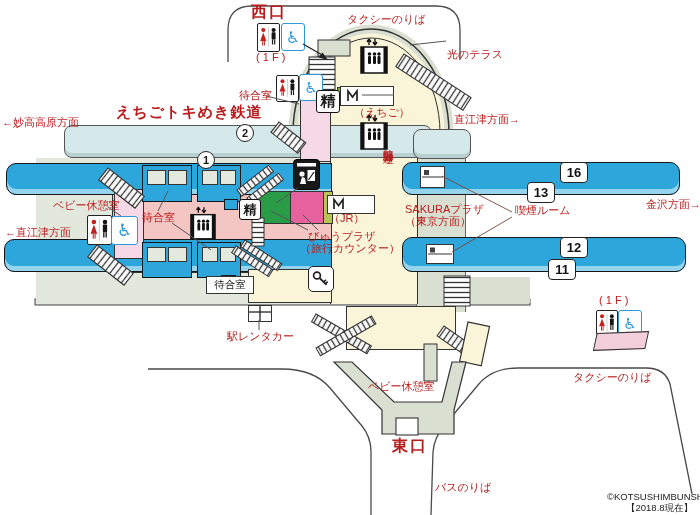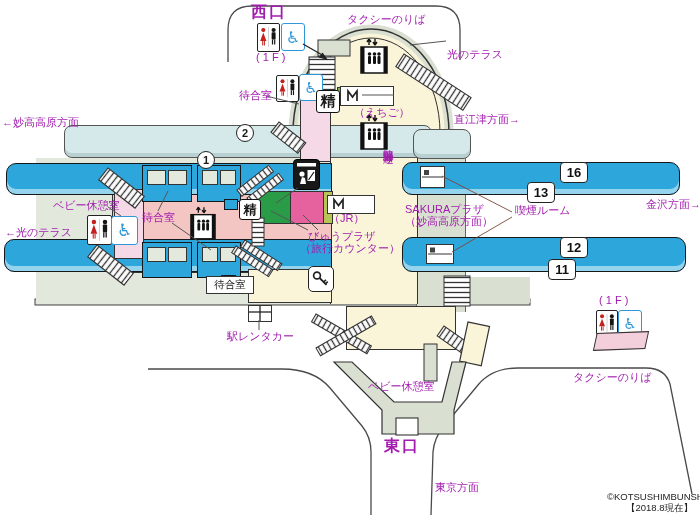--- a/index.html
+++ b/index.html
@@ -1,20 +1,20 @@
 <!DOCTYPE html>
 <html style="--c-platform_blue: #2da6db; --c-etr_platform_blue: #d6e9ea; --c-concourse_pink: #f4c6c3; --c-room_pink: #f6d9e6; --c-building_yellow: #faf4d9; --c-walkway_grey: #d9e0d1; --c-walkway_grey_light: #e3e8dd; --c-midori_green: #2a9c48; --c-viewplaza_magenta: #e6629e; --c-olive_strip: #b8c455; --c-machine_green: #7cb342; --c-wheelchair_blue: #2e97d8;"><head>
 <meta charset="utf-8">
 <style>
   html,body{margin:0;padding:0;background:#fff}
   #stage{position:relative;width:700px;height:515px;background:#fff;overflow:hidden;
          font-family:"Liberation Sans","DejaVu Sans",sans-serif;color:#1a1a1a}
   .abs{position:absolute}
   svg.layer{position:absolute;left:0;top:0;pointer-events:none}
-  .lbl{position:absolute;font-size:11px;color:#a21caf;white-space:nowrap;line-height:1.2}
+  .lbl{position:absolute;font-size:11px;color:#b91c1c;white-space:nowrap;line-height:1.2}
   .lbl-big{font-size:15px;font-weight:bold;letter-spacing:1px}
   .lbl-xl{font-size:16px;font-weight:bold;letter-spacing:2px}
   .lbl-sm{font-size:9.5px;color:#222}
   .vert{writing-mode:vertical-rl;letter-spacing:1px}
   .numbox{position:absolute;background:#fff;border:1.6px solid #222;border-radius:4px;
           font-size:13px;font-weight:bold;display:flex;align-items:center;justify-content:center;color:#111}
   .circ{position:absolute;width:16px;height:16px;background:#fff;border:1.4px solid #222;border-radius:50%;
         font-size:11px;font-weight:bold;display:flex;align-items:center;justify-content:center}
   .seibox{position:absolute;background:#fff;border:1.5px solid #111;border-radius:3px;font-weight:bold;
           display:flex;align-items:center;justify-content:center}
@@ -335,43 +335,44 @@
     <line x1="259" y1="320" x2="259" y2="330" stroke="#555" stroke-width="1"></line>
   </svg>
 
   <div class="lbl lbl-xl" style="left:251px;top:2px">西口</div>
   <div class="lbl" style="left:347px;top:13px">タクシーのりば</div>
   <div class="lbl" style="left:447px;top:48px">光のテラス</div>
   <div class="lbl" style="left:256px;top:51px">( 1 F )</div>
   <div class="lbl" style="left:239px;top:89px">待合室</div>
   <div class="seibox" style="left:316px;top:90px;width:22px;height:21px;font-size:15px">精</div>
   <div class="lbl" style="left:354px;top:106px">（えちご）</div>
+  <div class="lbl lbl-big" style="left:116px;top:103px">えちごトキめき鉄道</div>
   <div class="lbl" style="left:2px;top:116px">←妙高高原方面</div>
   <div class="lbl" style="left:454px;top:113px">直江津方面→</div>
   <div class="lbl vert" style="left:381px;top:141px">脇野田通り</div>
   <div class="circ" style="left:236px;top:124px">2</div>
   <div class="circ" style="left:197px;top:151px">1</div>
   <div class="lbl" style="left:53px;top:199px">ベビー休憩室</div>
-  <div class="lbl" style="left:5px;top:226px">←光のテラス</div>
+  <div class="lbl" style="left:5px;top:226px">←直江津方面</div>
   <div class="lbl" style="left:142px;top:211px">待合室</div>
   <div class="seibox" style="left:239px;top:199px;width:20px;height:19px;font-size:13px">精</div>
   <div class="lbl" style="left:329px;top:212px">（JR）</div>
   <div class="lbl" style="left:308px;top:230px">びゅうプラザ</div>
   <div class="lbl" style="left:300px;top:242px">（旅行カウンター）</div>
   <div class="lbl" style="left:405px;top:203px">SAKURAプラザ</div>
-  <div class="lbl" style="left:405px;top:215px">（妙高高原方面）</div>
+  <div class="lbl" style="left:405px;top:215px">（東京方面）</div>
   <div class="lbl" style="left:515px;top:204px">喫煙ルーム</div>
   <div class="lbl" style="left:646px;top:198px">金沢方面→</div>
   <div class="numbox" style="left:560px;top:162px;width:26px;height:19px">16</div>
   <div class="numbox" style="left:527px;top:182px;width:26px;height:19px">13</div>
   <div class="numbox" style="left:560px;top:237px;width:26px;height:19px">12</div>
   <div class="numbox" style="left:548px;top:259px;width:26px;height:19px">11</div>
   <div class="whitebox" style="left:206px;top:276px;width:46px;height:16px;font-size:10.5px">待合室</div>
   <div class="lbl" style="left:227px;top:330px">駅レンタカー</div>
   <div class="lbl" style="left:368px;top:380px">ベビー休憩室</div>
-  <div class="lbl lbl-xl" style="left:384px;top:436px">東口</div>
-  <div class="lbl" style="left:435px;top:481px">東京方面</div>
+  <div class="lbl lbl-xl" style="left:392px;top:436px">東口</div>
+  <div class="lbl" style="left:435px;top:481px">バスのりば</div>
   <div class="lbl" style="left:573px;top:371px">タクシーのりば</div>
   <div class="lbl" style="left:599px;top:294px">( 1 F )</div>
   <div class="lbl lbl-sm" style="left:607px;top:491px">©KOTSUSHIMBUNSHA</div>
   <div class="lbl lbl-sm" style="left:626px;top:502px">【2018.8現在】</div>
 
 </div>
 
 </body></html>

